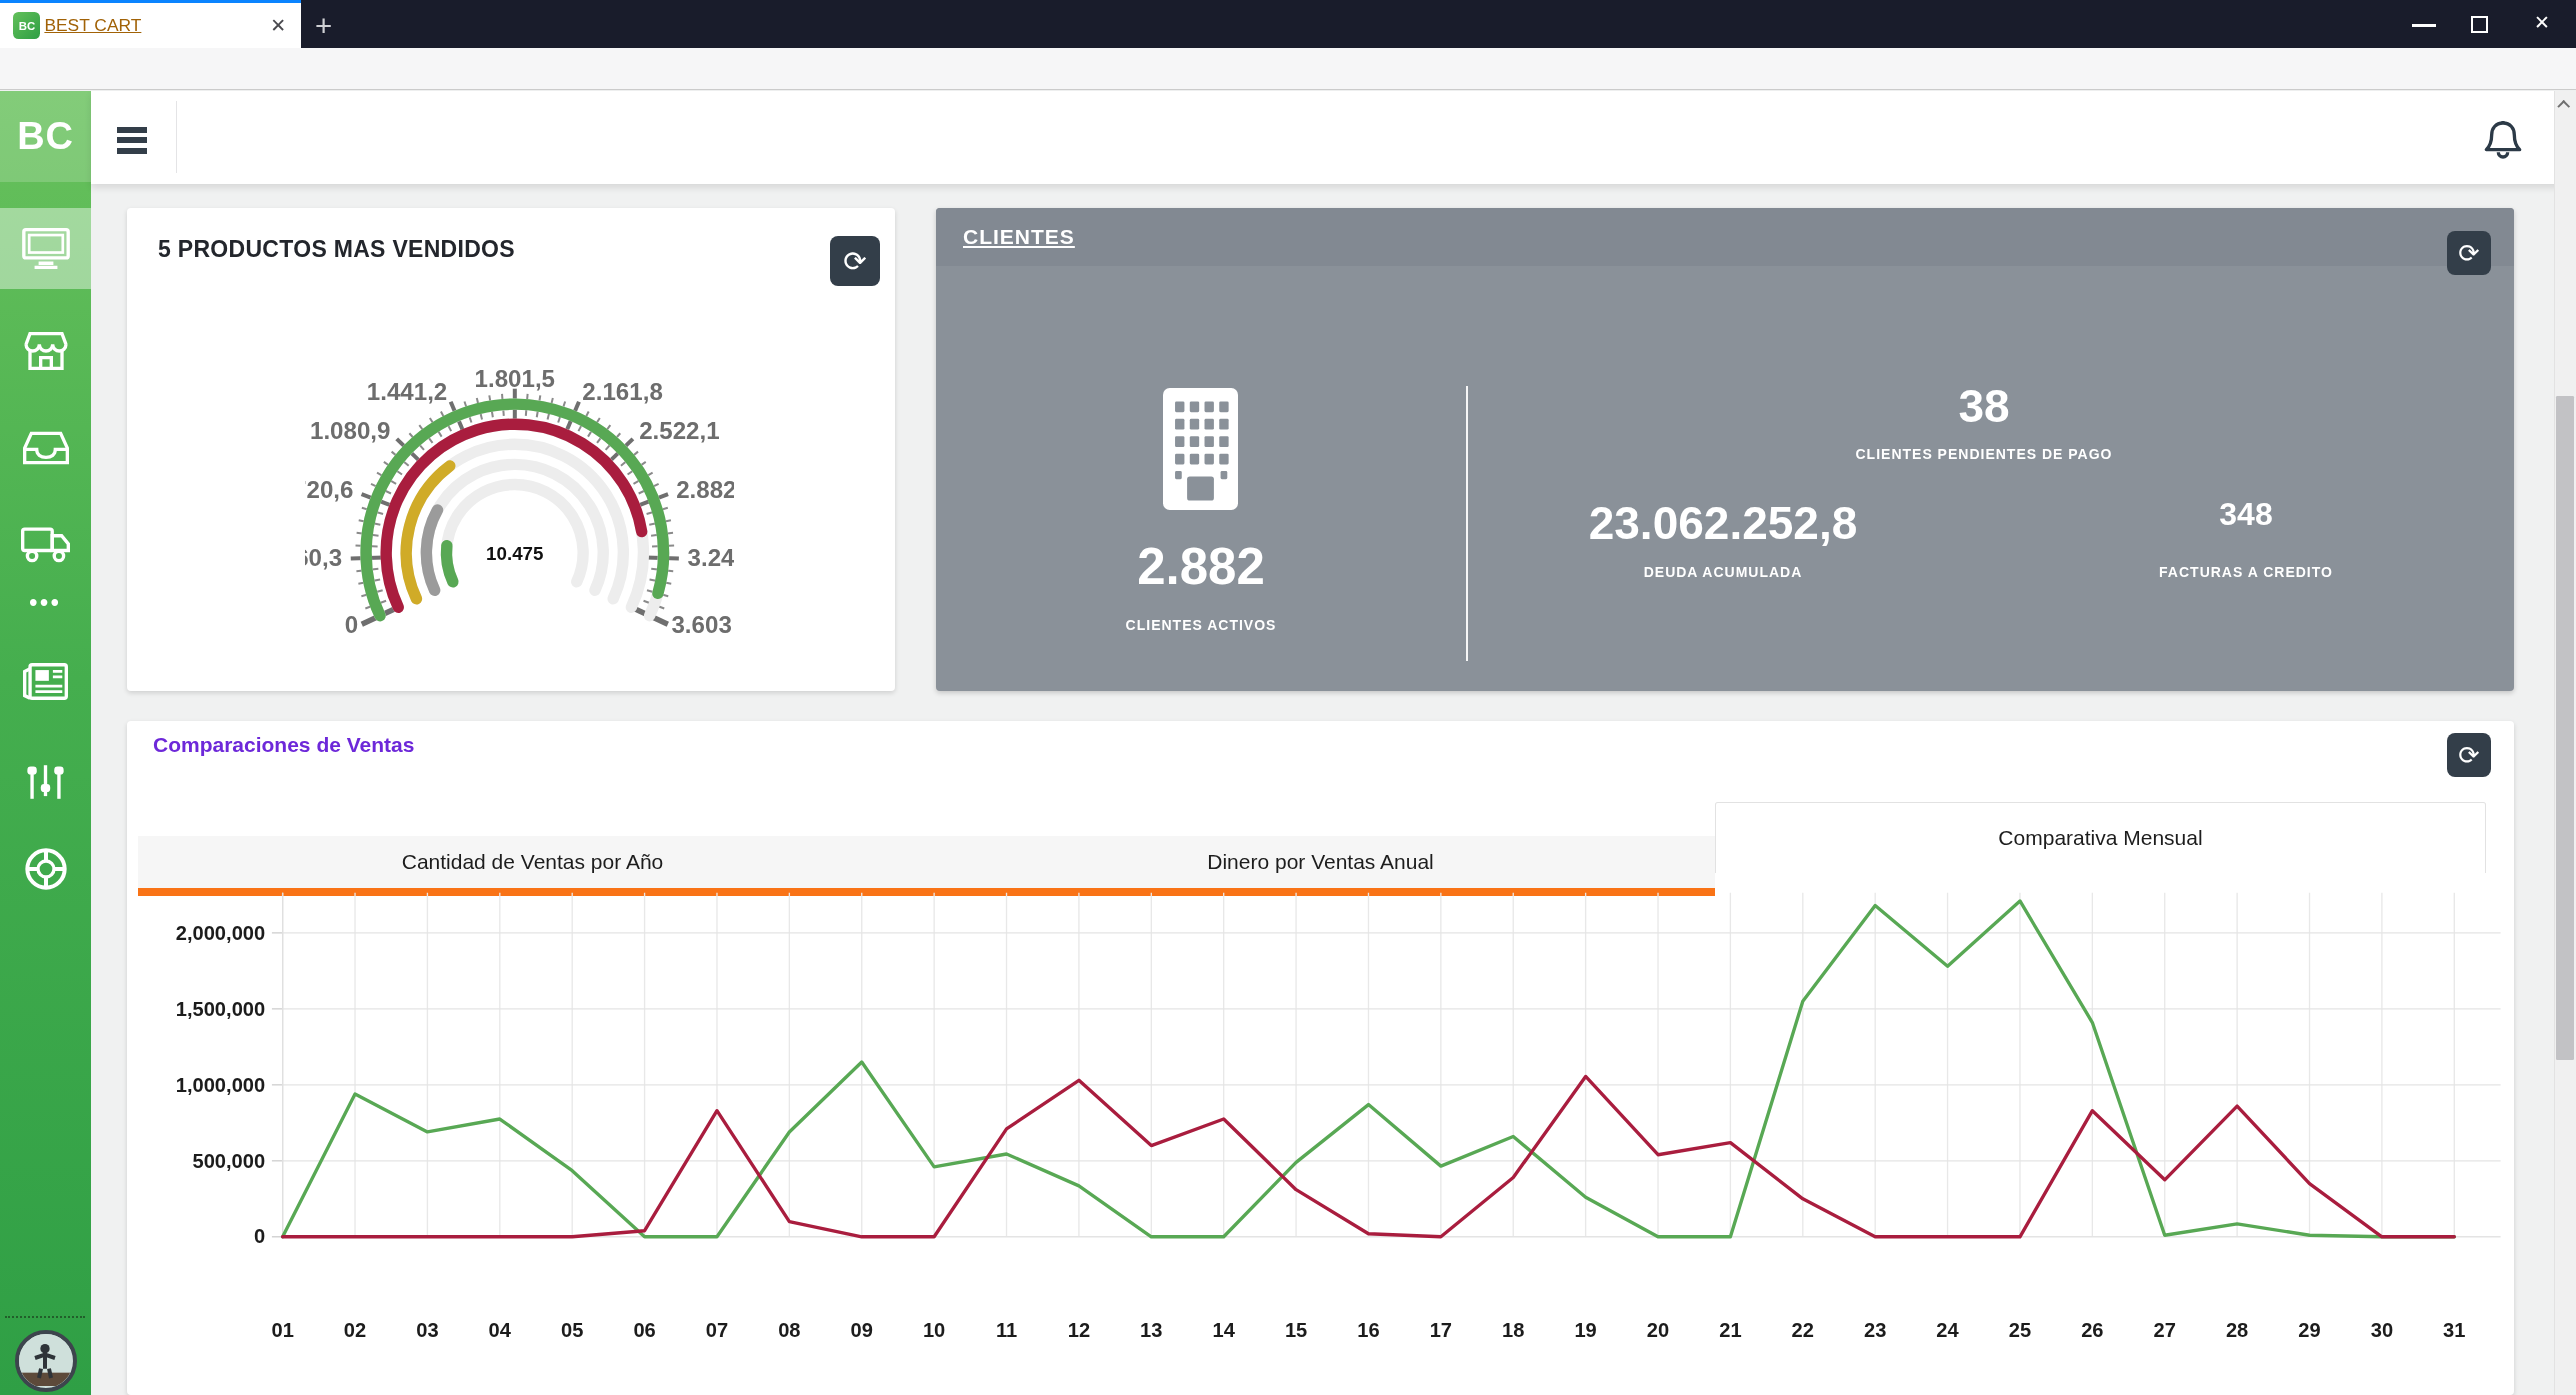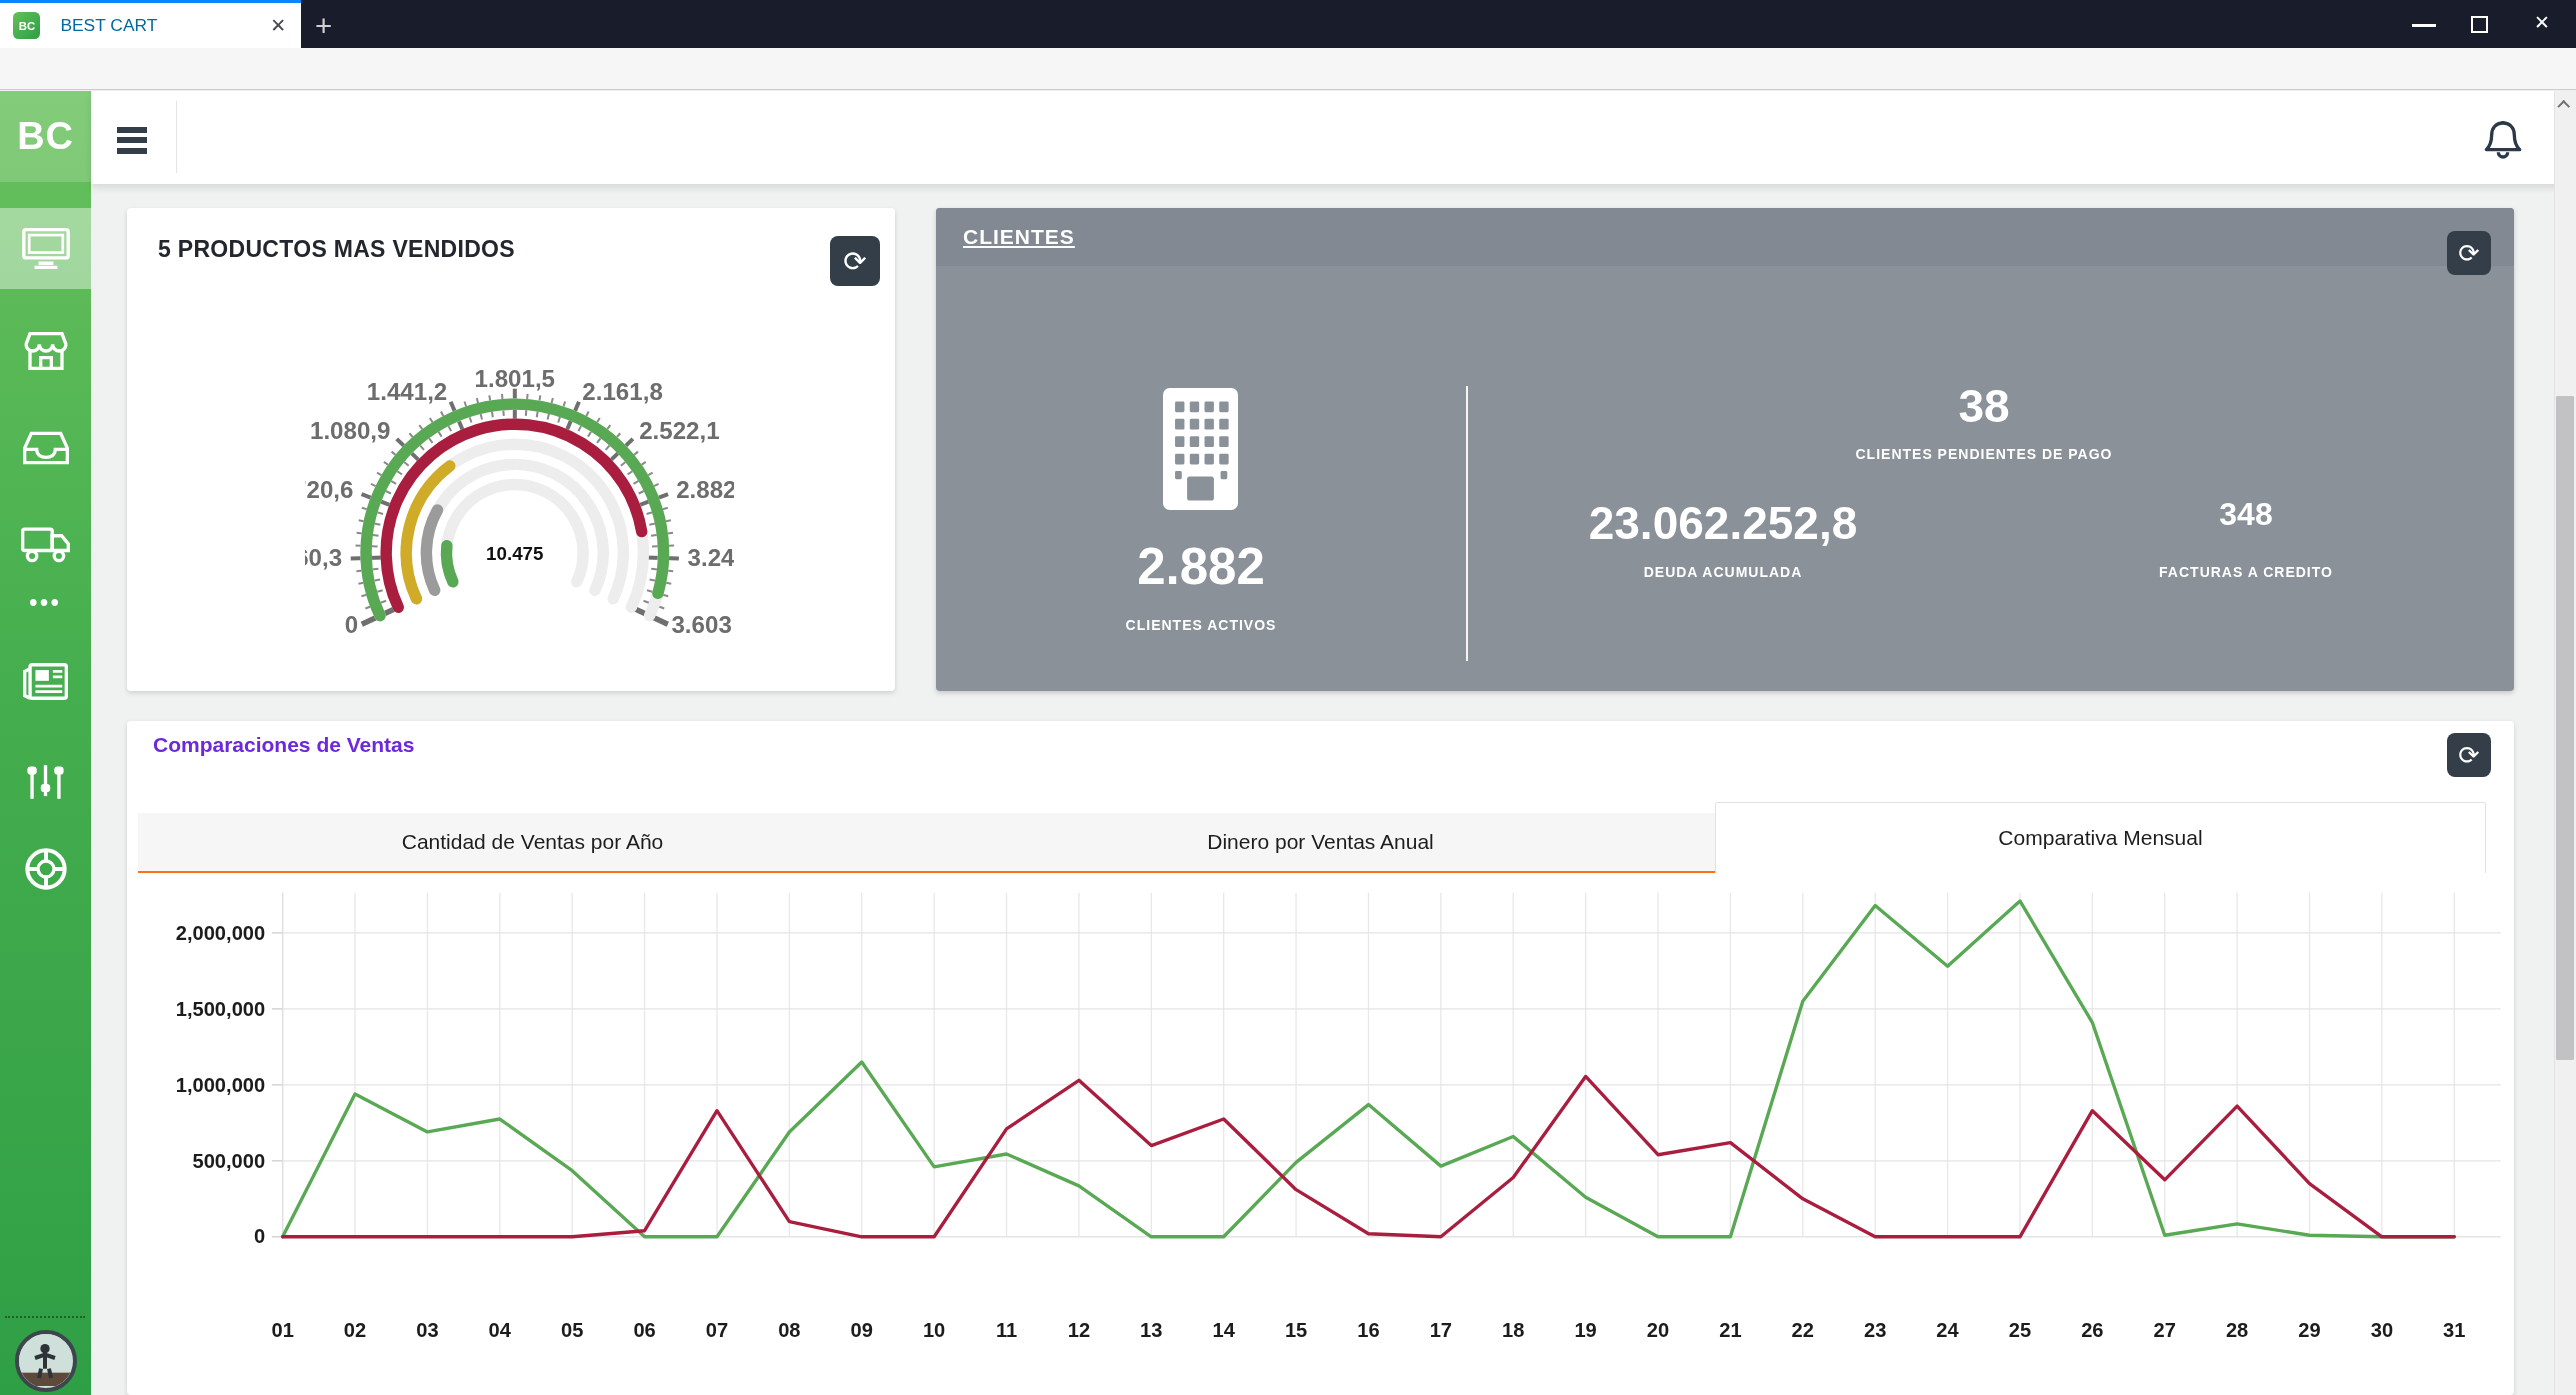--- a/index.html
+++ b/index.html
@@ -7,21 +7,21 @@
     font-family:"Liberation Sans", sans-serif; background:#f0f1f1; }
   .abs { position:absolute; }
 
   
   #tabbar { left:0; top:0; width:2576px; height:48px; background:#191c2b; }
   #tab { left:0; top:0; width:301px; height:48px; background:#ffffff;
     border-top:3.4px solid #0a84ff; display:flex; align-items:center; }
   #favicon { width:27px; height:27px; margin-left:13.4px; border-radius:5.4px;
     background:linear-gradient(135deg,#63c05a,#2e9e44); color:#fff; font-size:11.4px;
     font-weight:bold; display:flex; align-items:center; justify-content:center; }
-  #tab-title { margin-left:20px; font-size:17.4px; color:#0369a1; flex:1; }
+  #tab-title { margin-left:4px; font-size:17.4px; color:#a16207; flex:1;text-decoration:underline; }
   #tab-close { margin-right:14.8px; font-size:19px; color:#4a4a4f; cursor:pointer; }
   #newtab { left:315px; top:9.4px; color:#cfd0d4; font-size:29.5px; font-weight:300; }
   .winctl { top:13.4px; color:#fff; font-size:19px; }
   #win-min { left:2412px; top:9.4px; width:24px; height:2.7px; background:#fff; margin-top:14.8px; }
   #win-max { left:2471px; top:16px; width:17.4px; height:17.4px; border:2px solid #fff; }
   #win-close { left:2534px; top:10.7px; }
 
   #navbar { left:0; top:48px; width:2576px; height:42px; background:#f6f6f7;
     border-bottom:0.7px solid #cccccc; }
   .navico { top:56px; font-size:21.5px; color:#39393d; }
@@ -84,21 +84,21 @@
     letter-spacing:1px;text-decoration:underline; }
   #cli-refresh { left:2447px; top:231px; width:44px; height:44px; font-size:25.5px; }
   .big-stat { color:#fff; font-weight:700; text-align:center; transform:translateX(-50%); }
   .stat-label { color:#fff; font-weight:600; font-size:14px; letter-spacing:1px;
     text-align:center; transform:translateX(-50%); white-space:nowrap; }
   #cli-divider { left:1466px; top:386px; width:2px; height:275px; background:rgba(255,255,255,.92); }
 
   #card-cmp { left:127px; top:721px; width:2387px; height:674px; }
   #cmp-title { left:153px; top:733px; font-size:21px; font-weight:600; color:#6d28d9; }
   #cmp-refresh { left:2447px; top:733px; width:44px; height:44px; font-size:25.5px; }
-  .cmp-tab { top:813px; height:60px; background:#f6f6f6; border-bottom:2px solid #f97316;
+  .cmp-tab { top:836px; height:60px; background:#f6f6f6; border-bottom:8px solid #f97316;
     display:flex; align-items:center; justify-content:center;
     font-size:21px; font-weight:500; color:#1d1d1d; }
   .cmp-tab.active { top:802px; height:71px; background:#fff;
     border:1.3px solid #e2e2e2; border-bottom:none; border-radius:2.7px 2.7px 0 0; }
 
   text { font-family:"Liberation Sans", sans-serif; }
 
   
   #scrollbar { left:2554px; top:91px; width:22px; height:1305px; background:#f0f0f0;
     border-left:0.7px solid #e2e2e2; }

